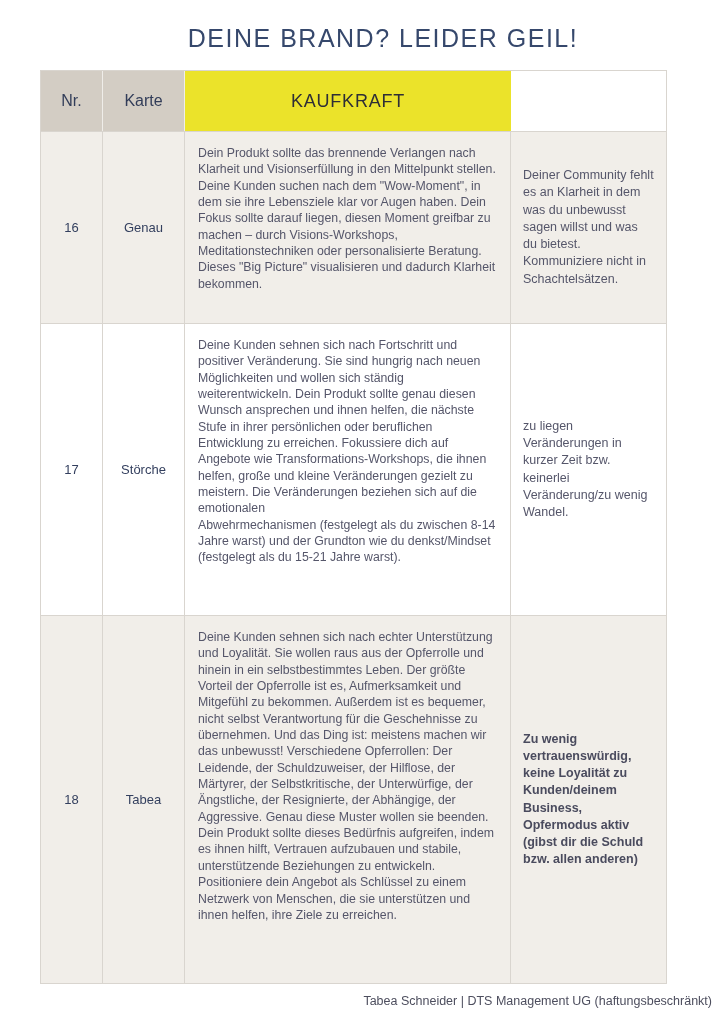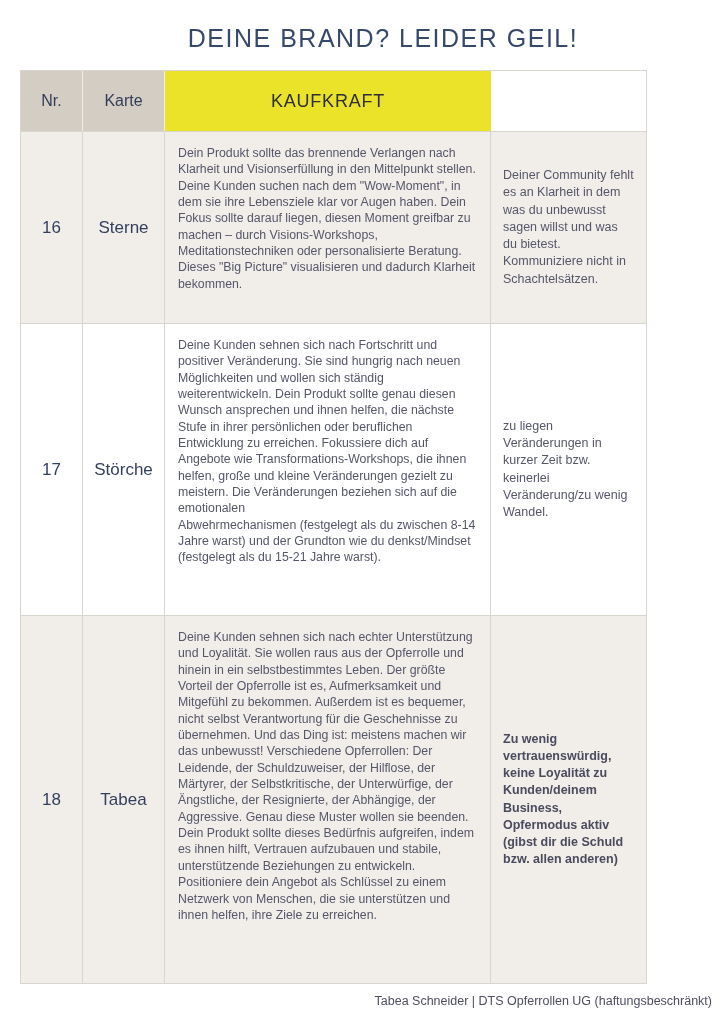--- a/index.html
+++ b/index.html
@@ -18,21 +18,21 @@
     font-size: 25px;
     font-weight: 500;
     letter-spacing: 1.5px;
     color: var(--title-text, #36486c);
     margin-bottom: 17px;
     padding-left: 42px;
   }
 
   .table {
     width: 627px;
-    margin-left: 20px;
+    margin-left: 40px;
     border: 1px solid var(--border, #d9d5cf);
   }
   .trow, .thead {
     display: grid;
     grid-template-columns: 62px 82px 326px 155px;
   }
   .thead { height: 60px; }
 
   .th {
     display: flex;
@@ -66,21 +66,21 @@
   .row-shaded .td { background: var(--row-alt-bg, #f1eee9); }
   .row-plain  .td { background: var(--row-white-bg, #ffffff); }
 
   .td { border-right: 1px solid var(--border, #d9d5cf); }
   .td:last-child { border-right: none; }
 
   .td-nr, .td-karte {
     display: flex;
     align-items: center;
     justify-content: center;
-    font-size: 17px;
+    font-size: 13px;
     font-weight: 500;
     color: var(--cell-label-text, #333f5e);
   }
   .td-verlangen {
     padding: 13px 12px 13px 13px;
     font-size: 12.3px;
     line-height: 1.33;
     white-space: pre-line;
     color: var(--body-text, #55566a);
   }
@@ -115,21 +115,21 @@
   <div class="table">
 
     <div class="thead">
       <div class="th th-nr">Nr.</div>
       <div class="th th-karte">Karte</div>
       <div class="th th-kaufkraft">KAUFKRAFT</div>
     </div>
 
     <div class="trow row-16 row-shaded">
       <div class="td td-nr">16</div>
-      <div class="td td-karte">Sterne</div>
+      <div class="td td-karte">Genau</div>
       <div class="td td-verlangen">Dein Produkt sollte das brennende Verlangen nach Klarheit und Visionserfüllung in den Mittelpunkt stellen. Deine Kunden suchen nach dem "Wow-Moment", in dem sie ihre Lebensziele klar vor Augen haben. Dein Fokus sollte darauf liegen, diesen Moment greifbar zu machen – durch Visions-Workshops, Meditationstechniken oder personalisierte Beratung. Dieses "Big Picture" visualisieren und dadurch Klarheit bekommen.</div>
       <div class="td td-kaufkraft">Deiner Community fehlt es an Klarheit in dem was du unbewusst sagen willst und was du bietest. Kommuniziere nicht in Schachtelsätzen.</div>
     </div>
 
     <div class="trow row-17 row-plain">
       <div class="td td-nr">17</div>
       <div class="td td-karte">Störche</div>
       <div class="td td-verlangen">Deine Kunden sehnen sich nach Fortschritt und positiver Veränderung. Sie sind hungrig nach neuen Möglichkeiten und wollen sich ständig weiterentwickeln. Dein Produkt sollte genau diesen Wunsch ansprechen und ihnen helfen, die nächste Stufe in ihrer persönlichen oder beruflichen Entwicklung zu erreichen. Fokussiere dich auf Angebote wie Transformations-Workshops, die ihnen helfen, große und kleine Veränderungen gezielt zu meistern. Die Veränderungen beziehen sich auf die emotionalen
 Abwehrmechanismen (festgelegt als du zwischen 8-14 Jahre warst) und der Grundton wie du denkst/Mindset (festgelegt als du 15-21 Jahre warst).</div>
       <div class="td td-kaufkraft">zu liegen Veränderungen in kurzer Zeit bzw. keinerlei Veränderung/zu wenig Wandel.</div>
@@ -138,15 +138,15 @@
     <div class="trow row-18 row-shaded kaufkraft-bold">
       <div class="td td-nr">18</div>
       <div class="td td-karte">Tabea</div>
       <div class="td td-verlangen">Deine Kunden sehnen sich nach echter Unterstützung und Loyalität. Sie wollen raus aus der Opferrolle und hinein in ein selbstbestimmtes Leben. Der größte Vorteil der Opferrolle ist es, Aufmerksamkeit und Mitgefühl zu bekommen. Außerdem ist es bequemer, nicht selbst Verantwortung für die Geschehnisse zu übernehmen. Und das Ding ist: meistens machen wir das unbewusst! Verschiedene Opferrollen: Der Leidende, der Schuldzuweiser, der Hilflose, der Märtyrer, der Selbstkritische, der Unterwürfige, der Ängstliche, der Resignierte, der Abhängige, der Aggressive. Genau diese Muster wollen sie beenden.
 Dein Produkt sollte dieses Bedürfnis aufgreifen, indem es ihnen hilft, Vertrauen aufzubauen und stabile, unterstützende Beziehungen zu entwickeln. Positioniere dein Angebot als Schlüssel zu einem Netzwerk von Menschen, die sie unterstützen und ihnen helfen, ihre Ziele zu erreichen.</div>
       <div class="td td-kaufkraft">Zu wenig vertrauenswürdig, keine Loyalität zu Kunden/deinem Business, Opfermodus aktiv (gibst dir die Schuld bzw. allen anderen)</div>
     </div>
 
   </div>
 
-  <div class="footer">Tabea Schneider | DTS Opferrollen UG (haftungsbeschränkt)</div>
+  <div class="footer">Tabea Schneider | DTS Management UG (haftungsbeschränkt)</div>
 
 </div>
 
 </body></html>

